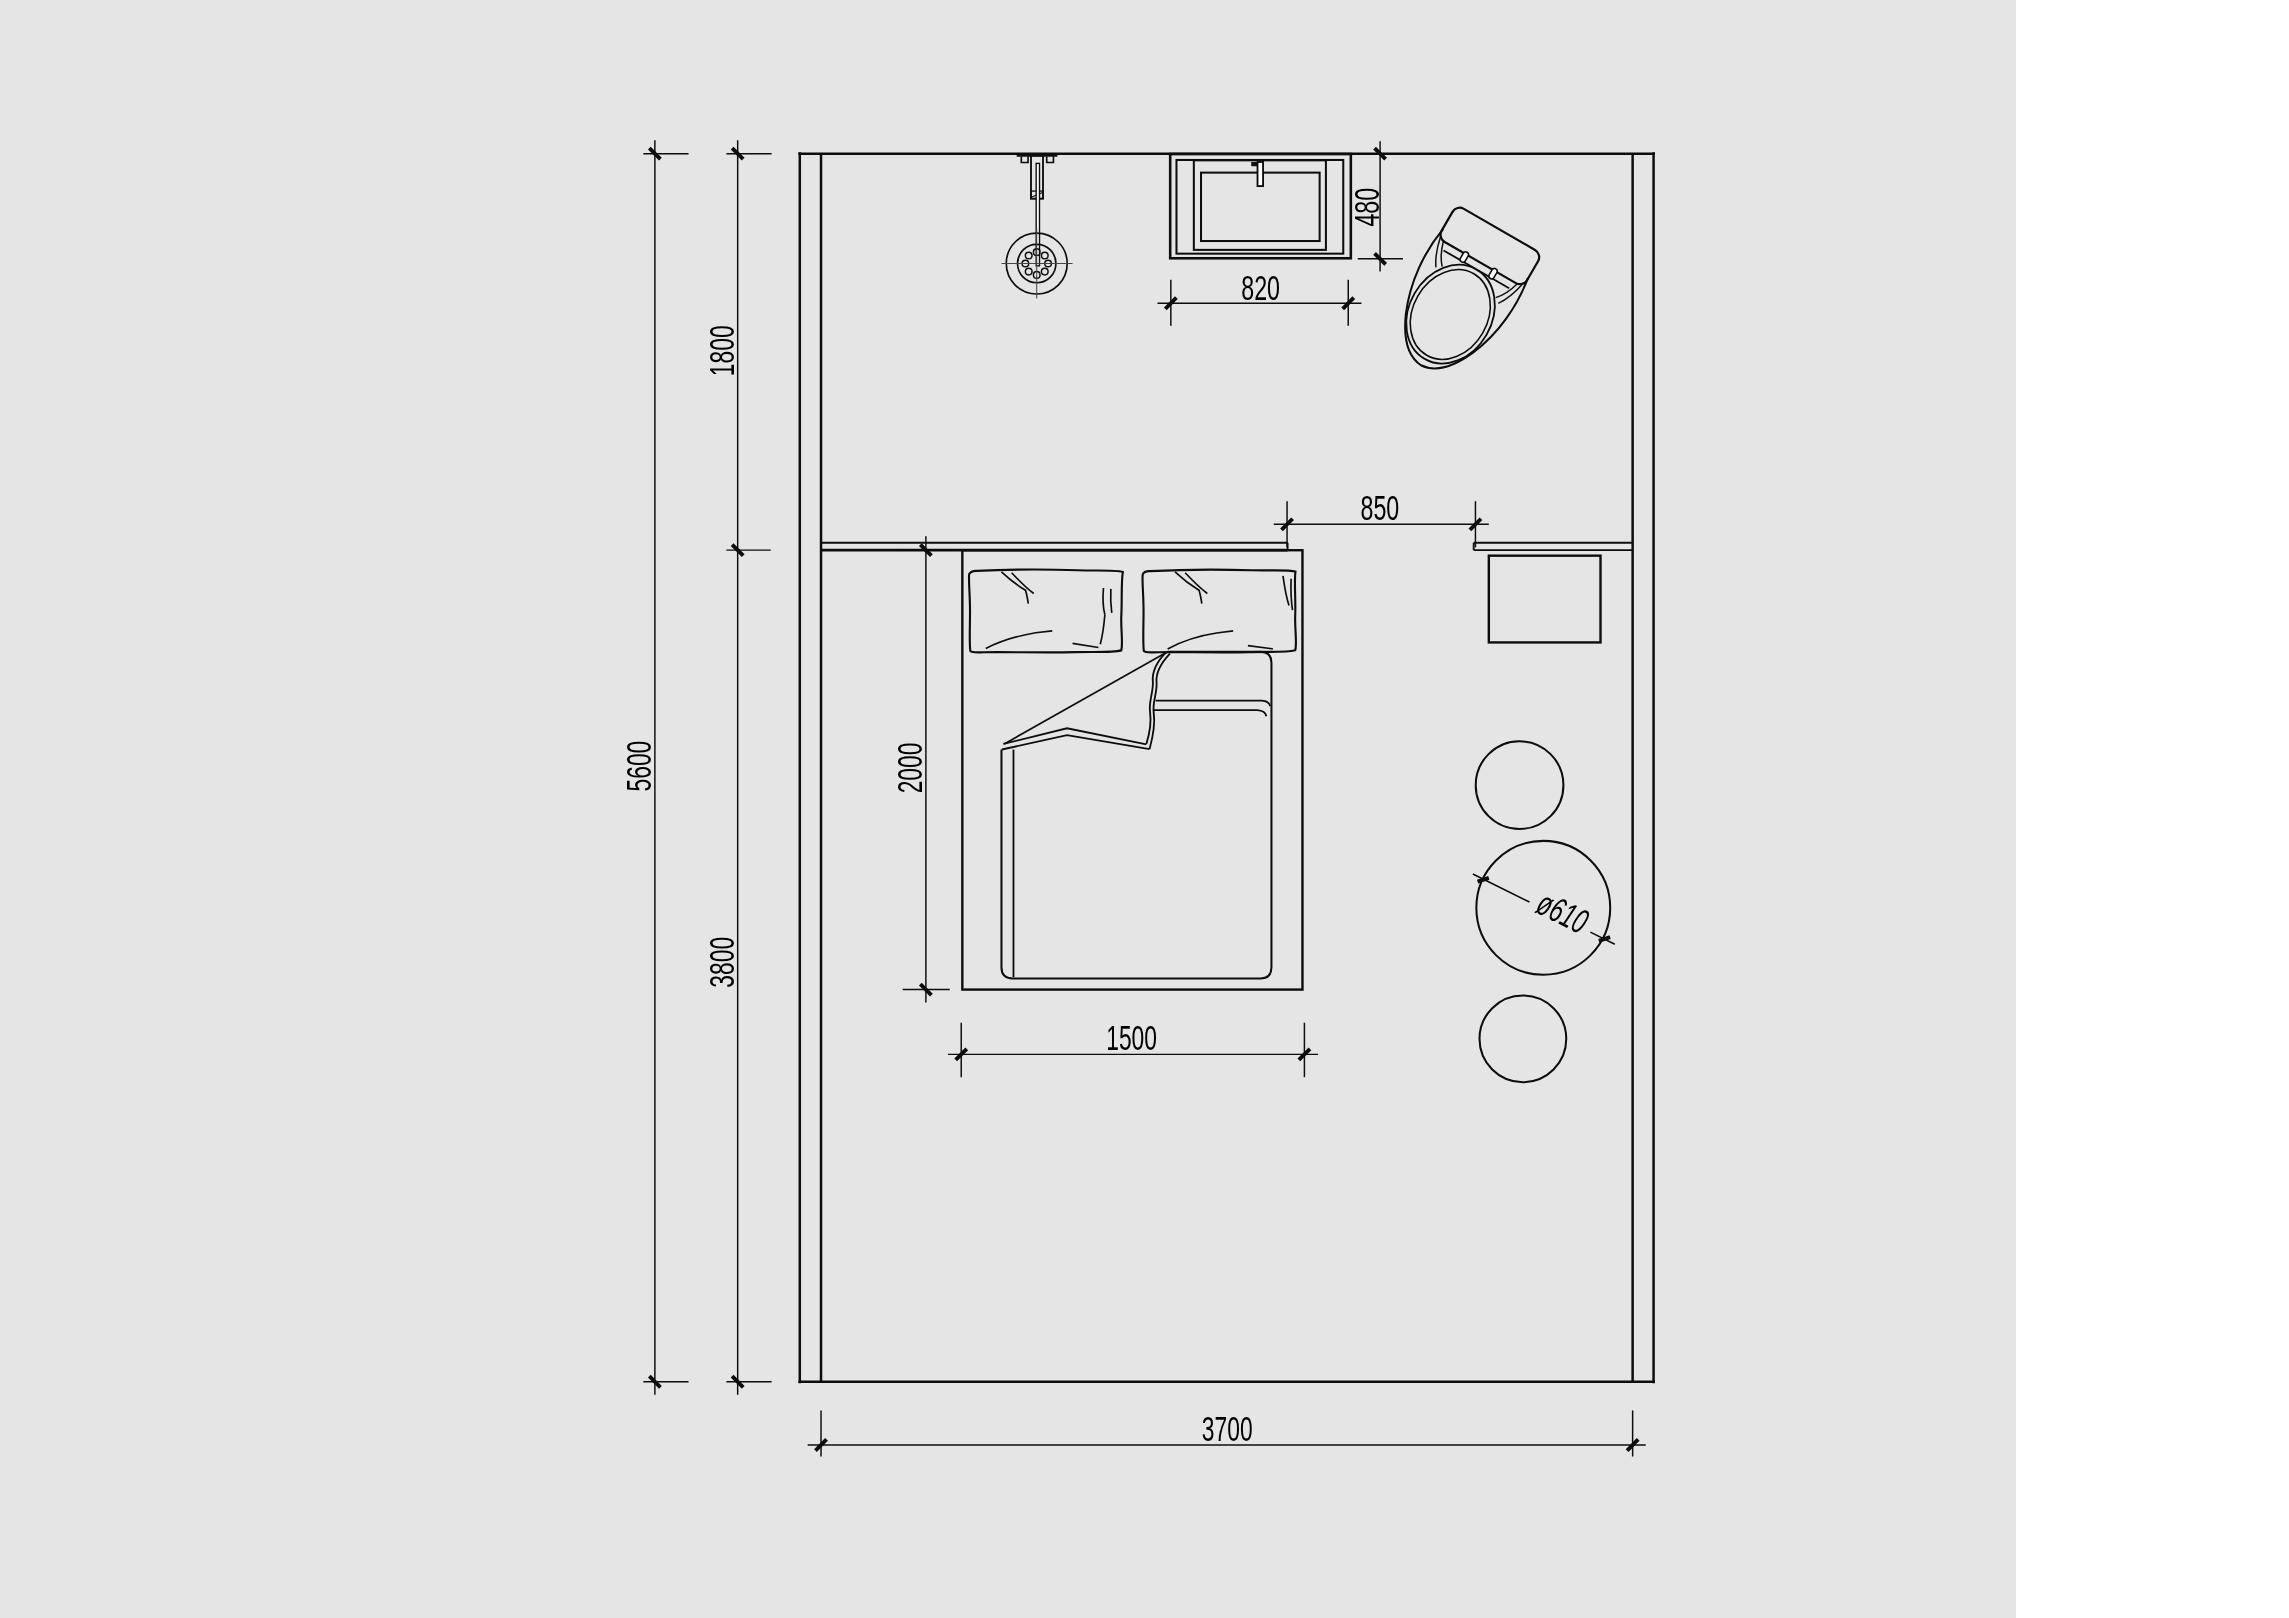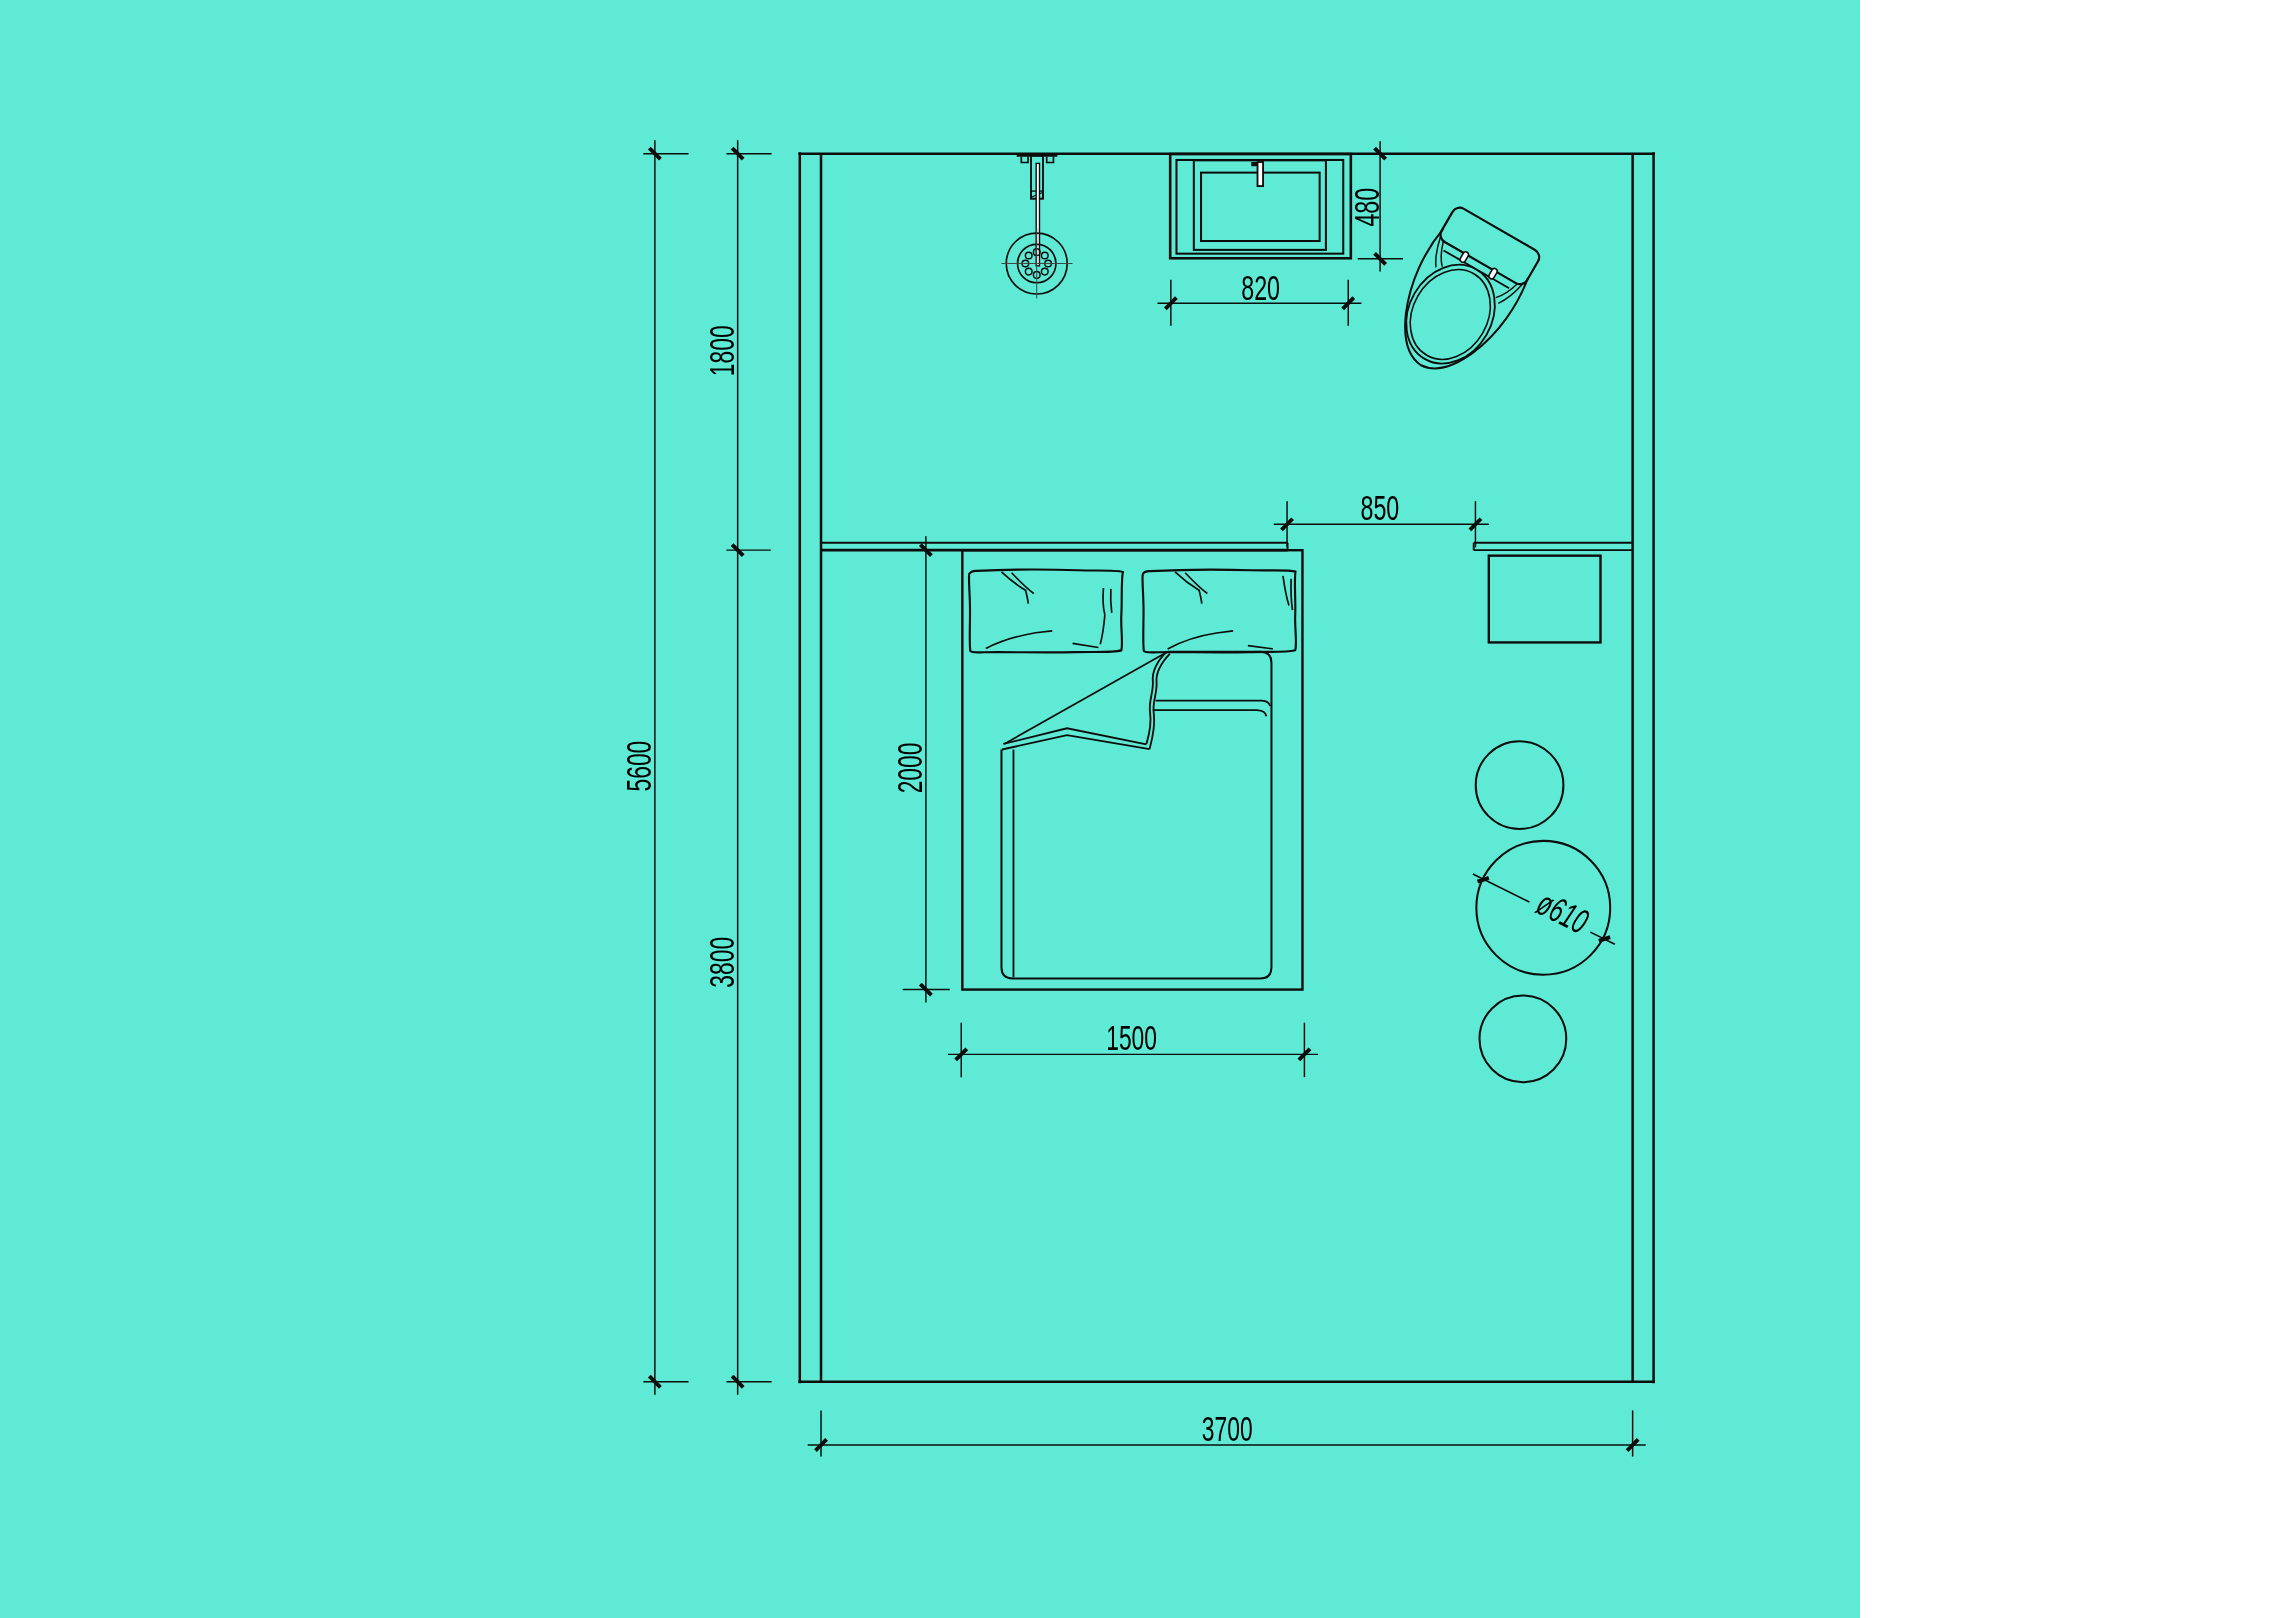--- a/index.html
+++ b/index.html
@@ -1,16 +1,16 @@
 <!DOCTYPE html>
 <html style="font-size:14.8px"><head>
 <meta charset="utf-8">
 <style>
 html,body{margin:0;padding:0;background:#fff;}
-#page{width:1860px;height:1619px;position:relative;background:#5eead4;overflow:hidden;}
+#page{width:2016px;height:1619px;position:relative;background:#e5e5e5;overflow:hidden;}
 svg text{font-family:"Liberation Sans",sans-serif;fill:#000;}
 </style>
 </head>
 <body>
 <div id="page">
 <svg width="2290" height="1619" viewBox="0 0 2481 1754" xmlns="http://www.w3.org/2000/svg">
 <g fill="none" stroke="#0d0d0d" stroke-linecap="butt">
 
 <rect x="890" y="167" width="879" height="420" fill="none" stroke="none"></rect>
 

